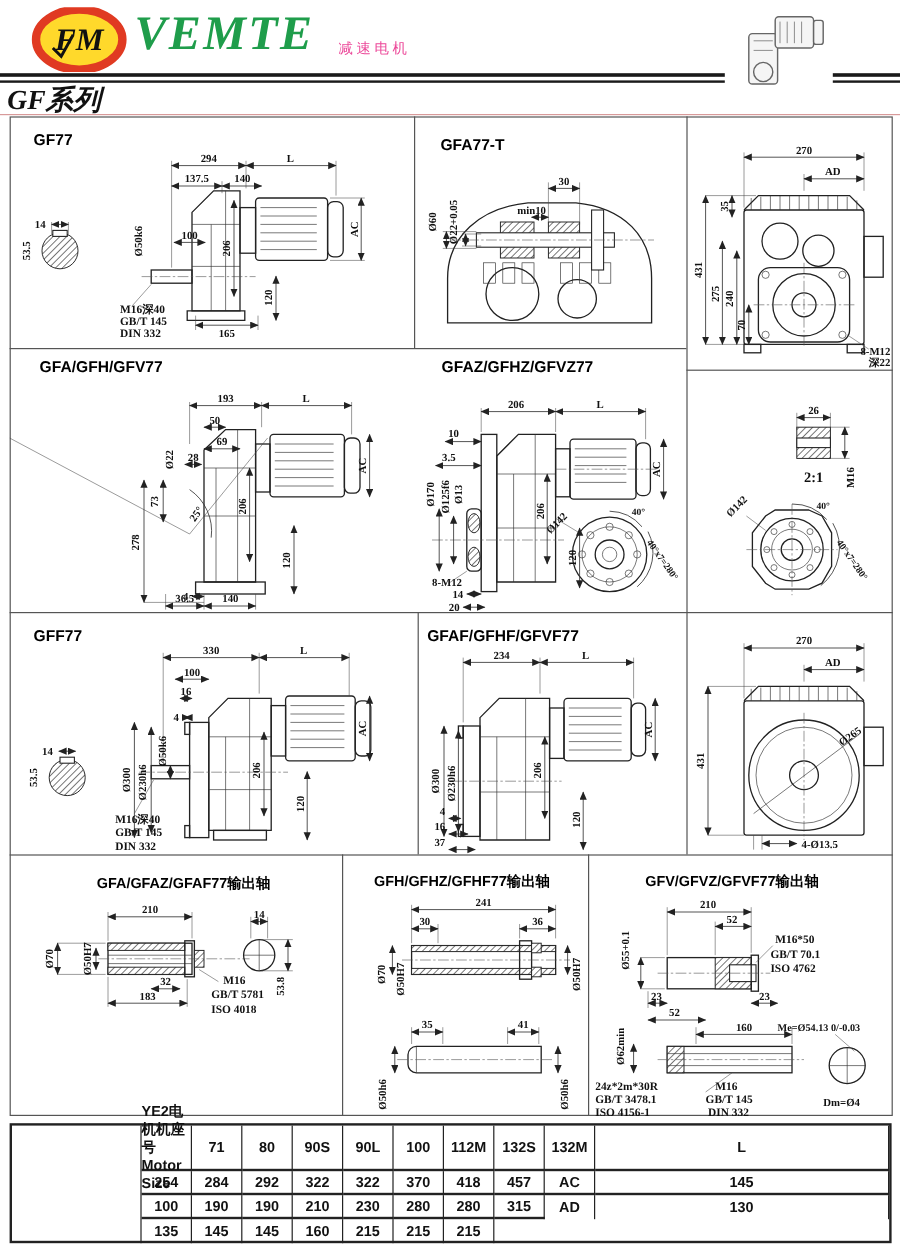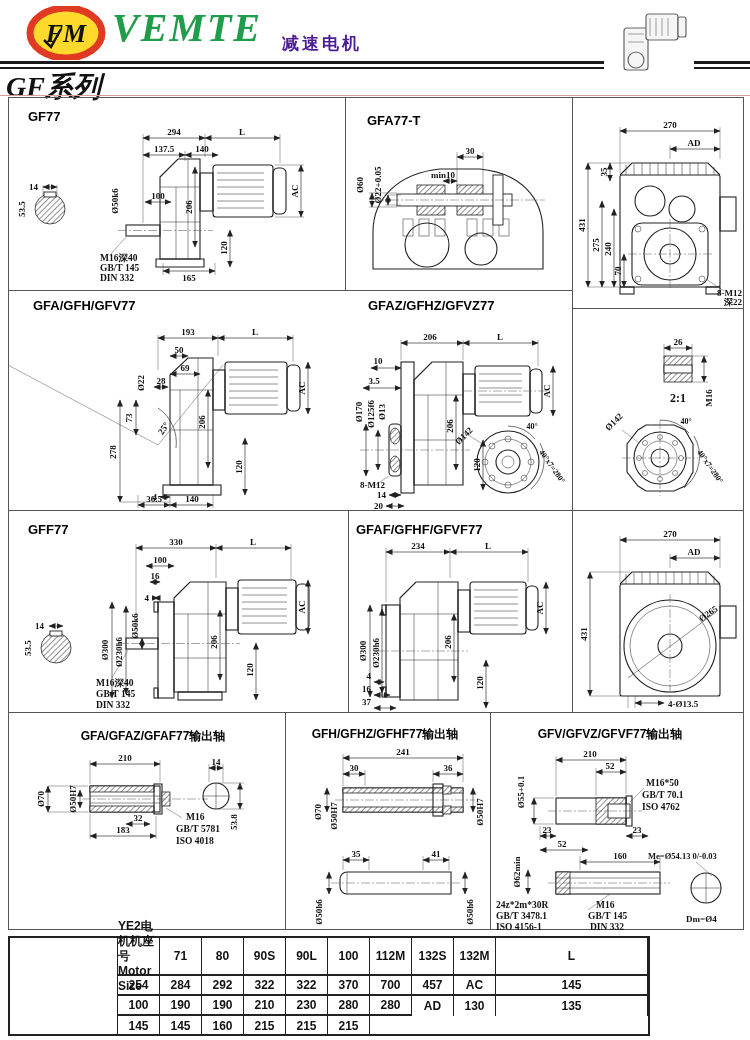--- a/index.html
+++ b/index.html
@@ -2,22 +2,22 @@
 <html><head>
 <meta charset="utf-8">
 <style>
   html,body{margin:0;padding:0;background:#fff;}
   .page{position:relative;width:750px;height:1040px;background:#fff;overflow:hidden;
         font-family:"Liberation Sans",sans-serif;color:#111;}
   .abs{position:absolute;}
   
   .brand{font-family:"Liberation Serif",serif;font-style:italic;font-weight:bold;
          font-size:40px;color:#1f9d4b;letter-spacing:2px;}
-  .prodtitle{font-weight:bold;font-size:17px;color:#4c1d95;letter-spacing:3px;}
-  .series{font-family:"Liberation Serif",serif;font-style:italic;font-weight:bold;font-size:28px;}
+  .prodtitle{font-weight:normal;font-size:12px;color:#ec4899;letter-spacing:3px;}
+  .series{font-family:"Liberation Serif",serif;font-style:italic;font-weight:bold;font-size:23px;}
   .rule{background:#1a1a1a;height:2.5px;}
   .pink{background:#d89a9a;height:1px;}
   
   .gl{background:#555;}
   
   svg{display:block;}
   .ol{fill:none;stroke:#222;stroke-width:1.1;}
   .tl{fill:none;stroke:#333;stroke-width:0.55;}
   .dim{stroke:#333;stroke-width:0.7;fill:none;}
   .dima{stroke:#333;stroke-width:0.7;fill:none;marker-start:url(#ar);marker-end:url(#ar);}
@@ -27,21 +27,21 @@
   .wh{fill:#fff;stroke:#222;stroke-width:0.9;}
   text{fill:#111;}
   .dt{font:bold 9px "Liberation Serif",serif;text-anchor:middle;}
   .dts{font:bold 9px "Liberation Serif",serif;text-anchor:start;}
   .dte{font:bold 9px "Liberation Serif",serif;text-anchor:end;}
   .ttl{font:bold 13px "Liberation Sans",sans-serif;text-anchor:start;fill:#000;}
   .ttlm{font:bold 12px "Liberation Sans",sans-serif;text-anchor:middle;fill:#000;}
   .note{font:bold 9.5px "Liberation Serif",serif;text-anchor:start;}
   .big{font:bold 12px "Liberation Serif",serif;text-anchor:middle;}
   
-  .dtable{position:absolute;left:8px;top:936px;width:642px;height:100px;
+  .dtable{position:absolute;left:8px;top:936px;width:735px;height:100px;
           display:grid;grid-template-columns:108px repeat(9,42px) auto;
           grid-template-rows:38px 20px 20px 20px;border:2px solid #222;box-sizing:border-box;}
   .tc{border-right:1px solid #222;border-bottom:2px solid #222;display:flex;
       flex-direction:column;align-items:center;justify-content:center;
       font:bold 12px "Liberation Sans",sans-serif;line-height:1.25;}
   .tc.last{border-bottom:none;}
   .fill{grid-row:1/5;border-bottom:none;}
 </style>
 </head>
 <body>
@@ -778,32 +778,33 @@
     <div class="tc">132M</div>
     <div class="tc fill"></div>
 
     <div class="tc">L</div>
     <div class="tc">254</div>
     <div class="tc">284</div>
     <div class="tc">292</div>
     <div class="tc">322</div>
     <div class="tc">322</div>
     <div class="tc">370</div>
-    <div class="tc">700</div>
+    <div class="tc">418</div>
     <div class="tc">457</div>
 
     <div class="tc">AC</div>
     <div class="tc">145</div>
     <div class="tc">100</div>
     <div class="tc">190</div>
     <div class="tc">190</div>
     <div class="tc">210</div>
     <div class="tc">230</div>
     <div class="tc">280</div>
     <div class="tc">280</div>
+    <div class="tc">315</div>
 
     <div class="tc last">AD</div>
     <div class="tc last">130</div>
     <div class="tc last">135</div>
     <div class="tc last">145</div>
     <div class="tc last">145</div>
     <div class="tc last">160</div>
     <div class="tc last">215</div>
     <div class="tc last">215</div>
     <div class="tc last">215</div>

